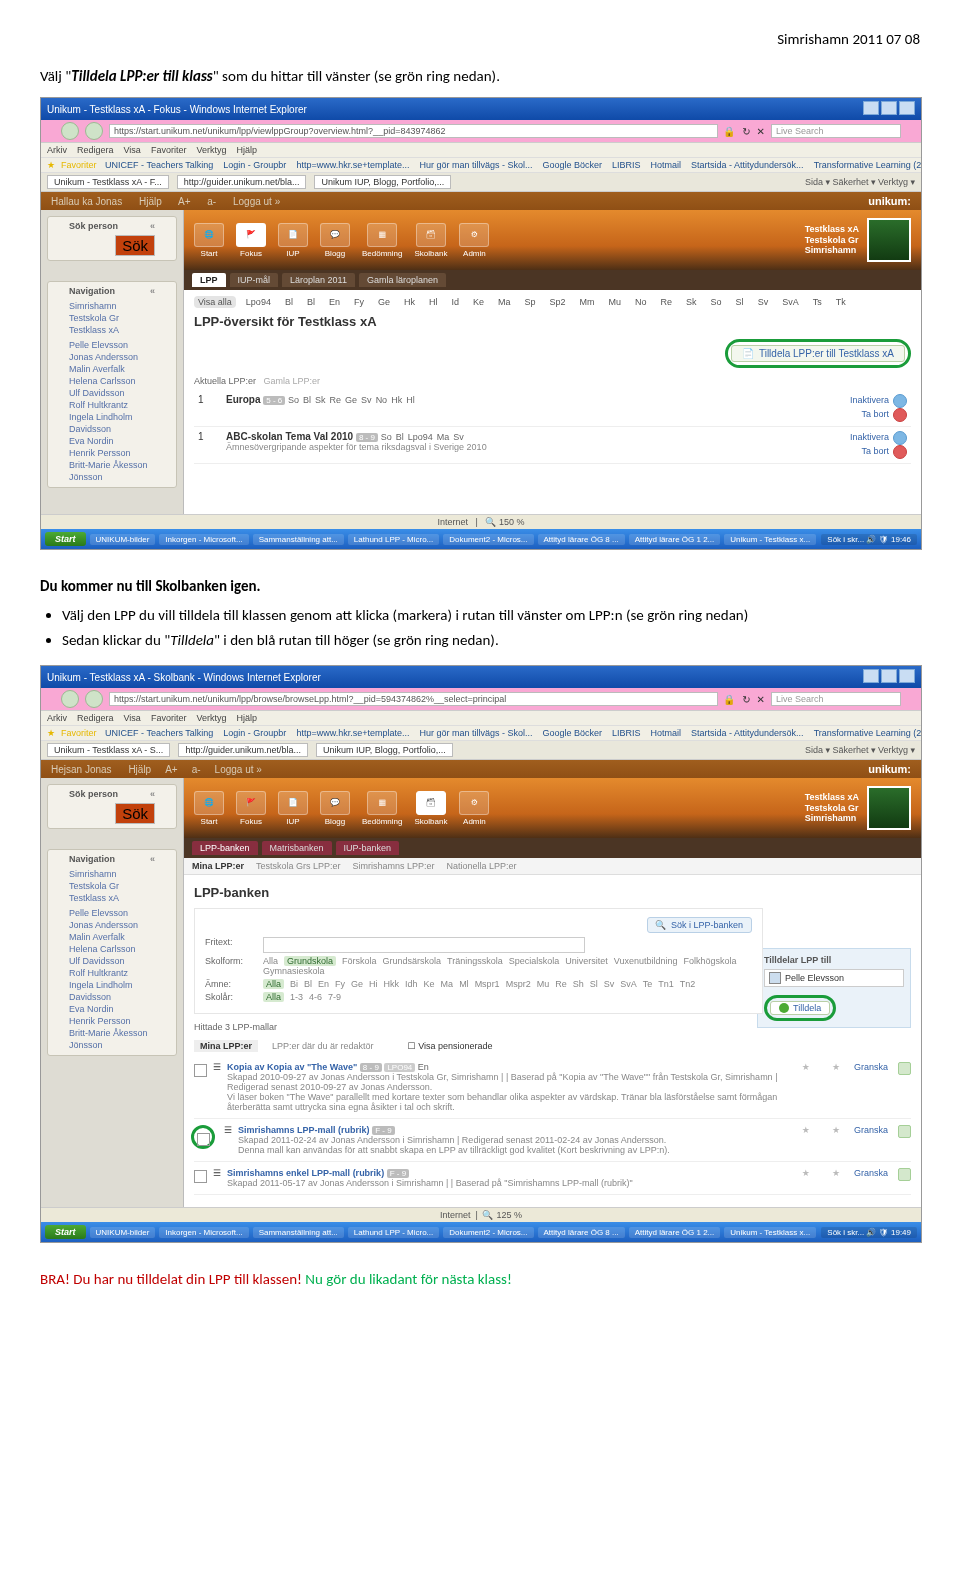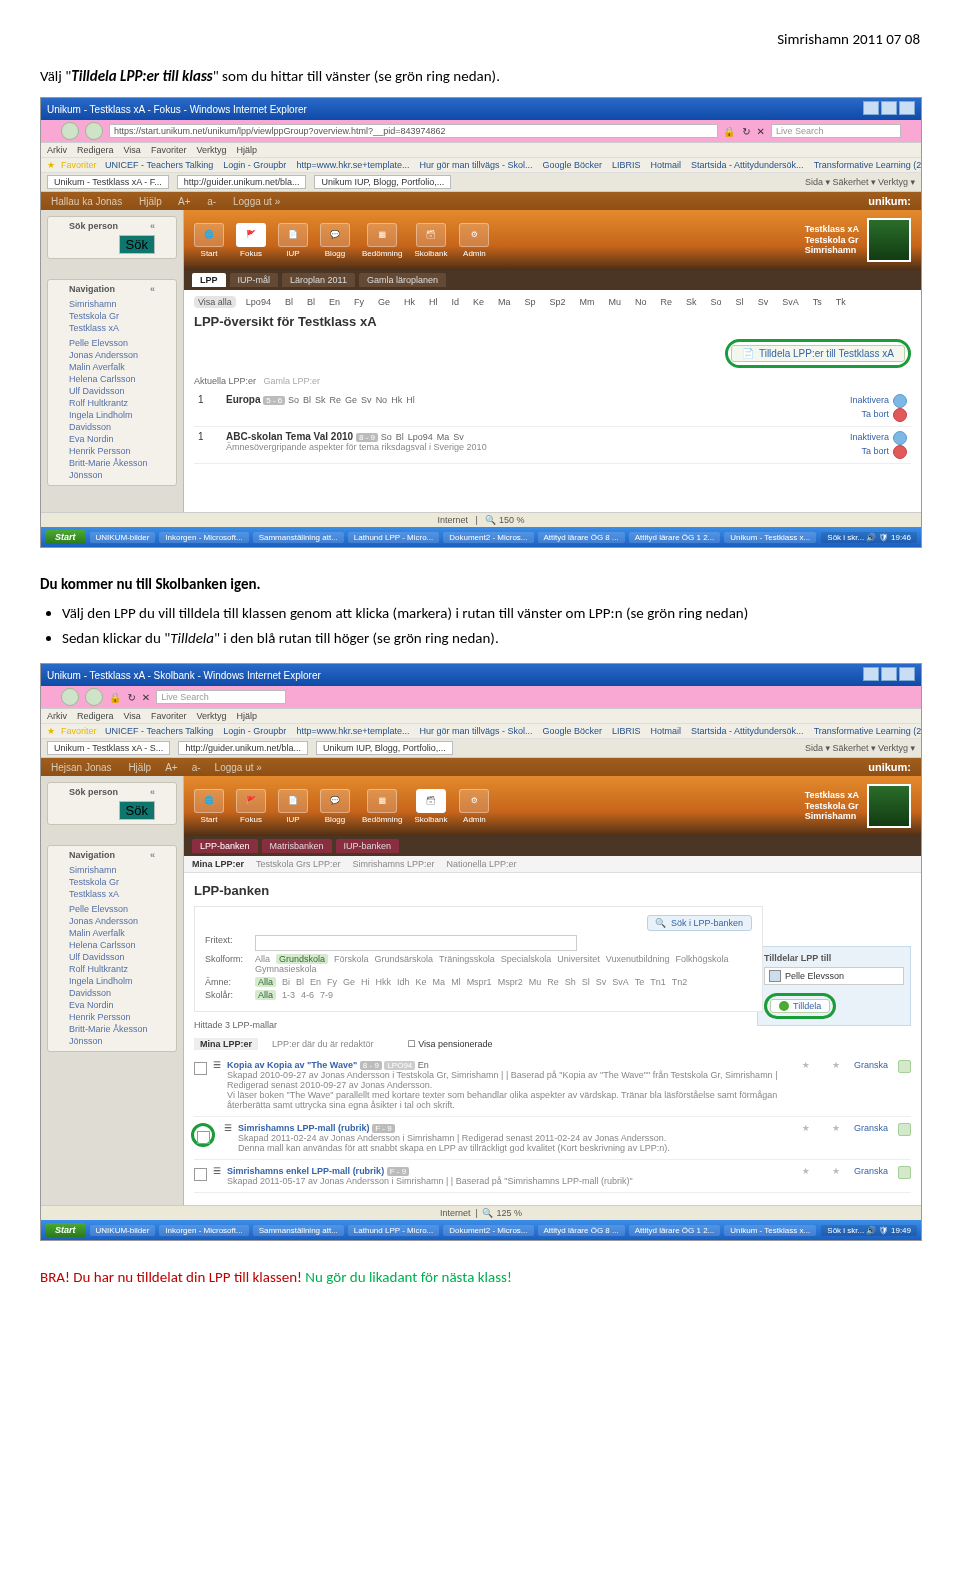--- a/index.html
+++ b/index.html
@@ -26,21 +26,21 @@
 .tabrow .right{margin-left:auto;color:#555}
 .app{display:flex;flex-direction:column}
 .app-top{background:linear-gradient(#a05e1e,#8f4f15);color:#d8cbb6;display:flex;justify-content:space-between;padding:3px 10px;font-size:10px;align-items:center}
 .app-top .l span{margin-right:14px}
 .app-top .brand{color:#fff;font-weight:bold;font-size:11px}
 .app-body{display:flex}
 .side{width:130px;background:#dedcd3;border-right:1px solid #bbb;padding:6px 6px;font-size:9px;color:#444}
 .side .box{background:#f3f1ea;border:1px solid #c7c4b6;border-radius:3px;margin-bottom:20px;padding:4px 21px}
 .side .box h4{margin:0 0 4px;font-size:9px;color:#555;display:flex;justify-content:space-between}
 .chev{color:#888}
-.side .srchbtn{background:#0f766e;border:1px solid #bbb;font-size:13px;padding:1px 6px;float:right}
+.side .srchbtn{background:#c2410c;border:1px solid #bbb;font-size:15px;padding:1px 6px;float:right}
 .side .navlist div{padding:1px 0;color:#5570a8;white-space:nowrap;overflow:hidden}
 .main{flex:1;background:#fff;display:flex;flex-direction:column}
 .hero{background:linear-gradient(#e48a2d,#c6651a 60%,#4e2f15);padding:8px 10px;display:flex;align-items:center;gap:12px;position:relative}
 .hero .nbtn{display:flex;flex-direction:column;align-items:center;gap:2px;color:#fff;font-size:8px}
 .hero .nbtn .ic{width:28px;height:22px;background:rgba(255,255,255,.18);border:1px solid rgba(255,255,255,.35);border-radius:3px;display:flex;align-items:center;justify-content:center}
 .hero .nbtn.active .ic{background:#fff;color:#444;border-color:#fff}
 .hero .rightlbl{margin-left:auto;display:flex;align-items:center;gap:8px}
 .hero .rightlbl .txt{color:#fff;font-size:9px;font-weight:bold;line-height:1.2;text-align:left}
 .hero .avatar{width:40px;height:40px;background:linear-gradient(#2a6d2a,#123b12);border:2px solid #fff}
 .subtabs{background:#4b3524;padding:3px 8px;display:flex;gap:4px}
@@ -64,21 +64,21 @@
 .pill{display:inline-block;width:12px;height:12px;border-radius:50%;vertical-align:middle;margin-left:4px}
 .pill.blue{background:#7db7e4;border:1px solid #5a9bd0}
 .pill.red{background:#e05a5a;border:1px solid #c94040}
 .statusbar{background:#ece9d8;border-top:1px solid #ccc;display:flex;justify-content:center;padding:2px 6px;font-size:9px;color:#555}
 .taskbar{background:linear-gradient(#3a8ee8,#1c5fc0);color:#fff;padding:3px 4px;display:flex;align-items:center;gap:4px;font-size:9px}
 .taskbar .start{background:linear-gradient(#4caa34,#2a7a1a);padding:2px 10px;border-radius:3px;font-style:italic;font-weight:bold}
 .taskbar .tsk{background:rgba(255,255,255,.15);padding:1px 6px;border-radius:2px;font-size:8px}
 .taskbar .tray{margin-left:auto;background:rgba(0,0,0,.12);padding:1px 6px;border-radius:2px;font-size:8px}
 
 .filterbox{background:#fff;border:1px solid #e6e6e6;padding:8px 10px;font-size:9px;margin:6px 0;position:relative}
-.filterbox .row{display:flex;gap:0;margin:3px 0;align-items:flex-start}
+.filterbox .row{display:flex;gap:8px;margin:3px 0;align-items:flex-start}
 .filterbox .lbl{width:50px;color:#666}
 .filterbox .vals span{margin-right:6px;color:#888}
 .filterbox .vals span.sel{background:#d6ead0;color:#2f6b2f;padding:0 3px;border-radius:2px}
 .searchlpp{background:#eaf2f9;border:1px solid #b9d0e6;padding:2px 8px;color:#3563a8;border-radius:3px;font-size:9px;display:inline-flex;align-items:center;gap:4px}
 .rside{width:140px;background:#eaf2f9;border:1px solid #c7dbec;padding:6px;font-size:9px;position:absolute;right:10px;top:170px}
 .rside h5{margin:0 0 4px;font-size:9px;color:#555}
 .rside .pe{background:#fff;border:1px solid #ccc;padding:2px 4px;display:flex;align-items:center;gap:4px;margin-bottom:8px}
 .rside .cb{width:10px;height:10px;border:1px solid #888;background:#cde}
 .greenbtn{background:#fff;border:1px solid #b9cfa6;padding:1px 8px;color:#3563a8;border-radius:3px;display:inline-flex;align-items:center;gap:4px;font-size:9px}
 .greenbtn .dot{width:10px;height:10px;border-radius:50%;background:#4caa34}
@@ -318,20 +318,21 @@
 </ul>
 
 <div class="scr">
   <div class="titlebar">
       <span>Unikum - Testklass xA - Skolbank - Windows Internet Explorer</span>
       <span class="winbtns"><span></span><span></span><span></span></span>
     </div>
   <div class="iebar">
     <span class="arrow"></span>
       <span class="arrow"></span>
+    <div class="url">https://start.unikum.net/unikum/lpp/browse/browseLpp.html?__pid=594374862%__select=principal</div>
     <span>🔒</span>
       <span>↻</span>
       <span>✕</span>
     <div class="srch">Live Search</div>
   </div>
   <div class="menubar"><span>Arkiv</span><span>Redigera</span><span>Visa</span><span>Favoriter</span><span>Verktyg</span><span>Hjälp</span></div>
   <div class="fav">
     <span class="star">★</span><span class="star">Favoriter</span>
     <span class="lnk">UNICEF - Teachers Talking</span><span class="lnk">Login - Groupbr</span><span class="lnk">http=www.hkr.se+template...</span><span class="lnk">Hur gör man tillvägs - Skol...</span><span class="lnk">Google Böcker</span><span class="lnk">LIBRIS</span><span class="lnk">Hotmail</span><span class="lnk">Startsida - Attitydundersök...</span><span class="lnk">Transformative Learning (2)</span>
   </div>

